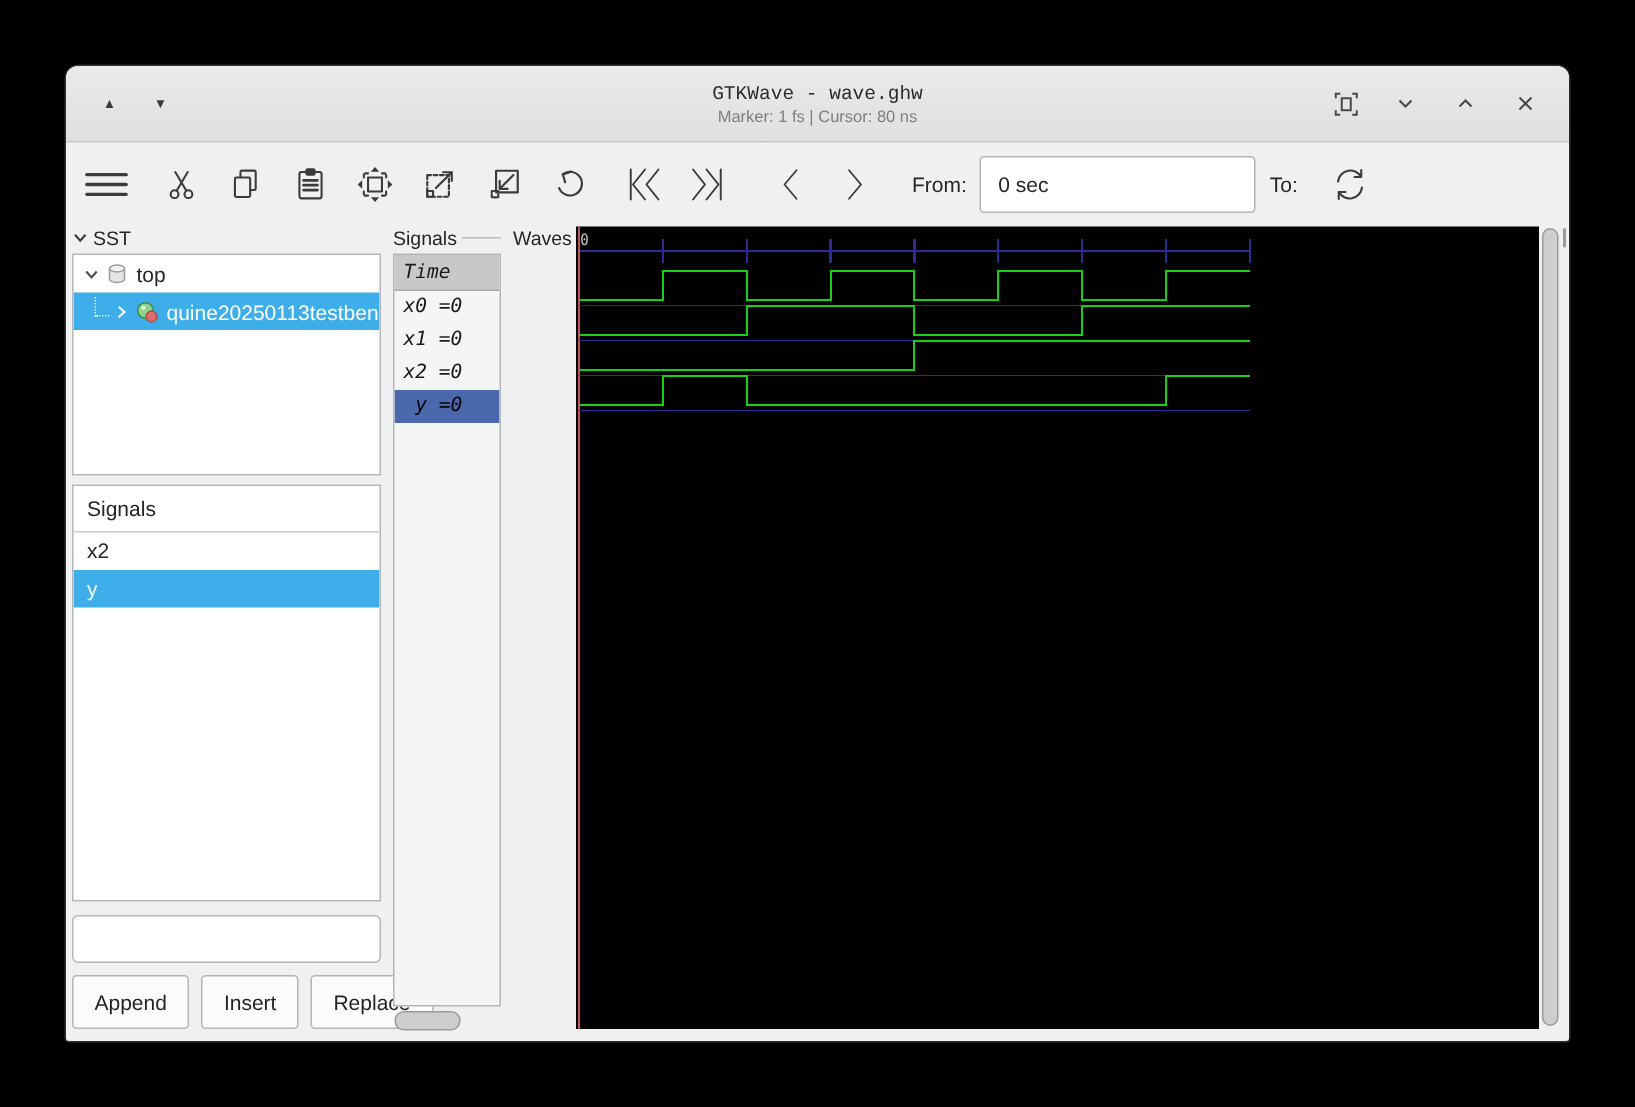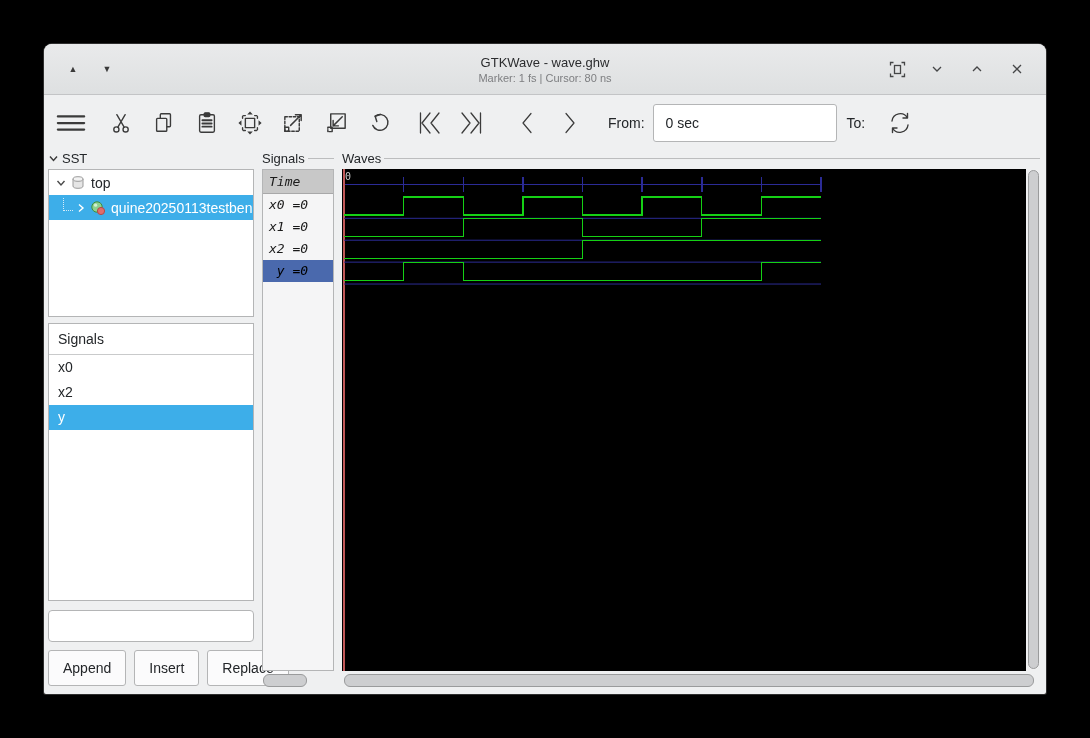--- a/index.html
+++ b/index.html
@@ -8,21 +8,21 @@
   .window{position:absolute;left:44px;top:44px;width:1002px;height:650px;background:#eff0f1;
           border-radius:8px 8px 2px 2px;overflow:hidden;box-shadow:0 0 0 1px #2e2e2e;}
   
   .titlebar{height:50px;background:linear-gradient(#e9eaeb,#dee0e1);border-bottom:1px solid #c3c4c6;
             display:flex;align-items:center;position:relative;}
   .tb-left{display:flex;gap:16px;margin-left:20px;z-index:2;}
   .tb-mini{width:18px;height:18px;display:flex;align-items:center;justify-content:center;
            font-size:9px;color:#3a3a3a;cursor:default;}
   .tb-center{position:absolute;left:0;right:0;top:0;bottom:0;display:flex;flex-direction:column;
              align-items:center;justify-content:center;pointer-events:none;}
-  .title{font-size:13px;color:#2b2c2e;}
+  .title{font-size:13px;color:#2b2c2e;font-family:Liberation Mono, monospace;}
   .subtitle{font-size:11px;color:#7d7e80;margin-top:2px;}
   .tb-right{margin-left:auto;display:flex;gap:18px;margin-right:18px;align-items:center;z-index:2;}
   .tb-icn{width:22px;height:22px;display:flex;align-items:center;justify-content:center;}
   .tb-icn svg{stroke:#454647;fill:none;stroke-width:1.3;}
   
   .toolbar{height:55px;display:flex;align-items:center;padding:0 12px;}
   .tool-btn{width:30px;height:30px;display:flex;align-items:center;justify-content:center;margin-right:13px;}
   .tool-btn svg{stroke:#3b3b3b;fill:none;stroke-width:1.5;stroke-linecap:round;stroke-linejoin:round;}
   .tb-field-label{font-size:14px;color:#232629;margin:0 8px 0 10px;}
   .tb-input{width:158px;height:36px;border:1px solid #b4b5b6;border-radius:3px;background:#fff;
@@ -56,21 +56,21 @@
   
   .mid-col{width:72px;margin-left:8px;display:flex;flex-direction:column;}
   .name-panel{flex:1;background:#f5f5f6;border:1px solid #b4b5b6;margin-top:2px;
               font-family:"DejaVu Sans Mono",monospace;font-size:13px;color:#1a1a1a;overflow:hidden;font-style:italic;}
   .time-hdr{height:23px;line-height:23px;background:#c8c8c8;padding-left:6px;border-bottom:1px solid #a8a8a9;}
   .name-row{height:22px;line-height:22px;padding-left:6px;white-space:pre;}
   .name-row.selected{background:#4a69ad;color:#000000;}
   .hscroll{height:12px;margin-top:3px;position:relative;}
   .hthumb{position:absolute;top:0;height:11px;background:#cdced0;border:1px solid #9a9b9c;border-radius:6px;}
   
-  .wave-col{flex:1;margin-left:8px;display:flex;flex-direction:column;min-width:0;}
+  .wave-col{flex:1;margin-left:8px;display:flex;flex-direction:row;min-width:0;}
   .wave-main{flex:1;display:flex;margin-top:2px;min-height:0;}
   .wave-canvas{flex:1;background:#000;position:relative;}
   .wave-canvas svg{position:absolute;inset:0;width:100%;height:100%;}
   .vscroll{width:14px;position:relative;}
   .vthumb{position:absolute;left:2px;right:1px;top:1px;bottom:2px;background:#cdced0;
           border:1px solid #9a9b9c;border-radius:6px;}
 </style>
 </head>
 <body>
 
@@ -237,21 +237,20 @@
                 <circle cx="5.6" cy="5.2" r="1.6" fill="#d5f0d5" stroke="none"></circle>
                 <circle cx="11" cy="11" r="3.6" fill="#e06c6c" stroke="#b04a4a"></circle>
               </svg>
             </span>
             <span>quine20250113testbench</span>
           </div>
         </div>
       <div class="panel sig-box">
         <div class="sig-header">Signals</div>
         <div>
-            <div class="sig-item">x0</div>
             <div class="sig-item">x2</div>
             <div class="sig-item selected">y</div>
           </div>
       </div>
       <div class="search">
         <svg width="15" height="15" viewBox="0 0 15 15" fill="none" stroke="#555" stroke-width="1.3">
           <circle cx="6.5" cy="6.5" r="4.5"></circle>
             <path d="M10,10 L13.5,13.5"></path>
           </svg>
         <input placeholder="" style="">

